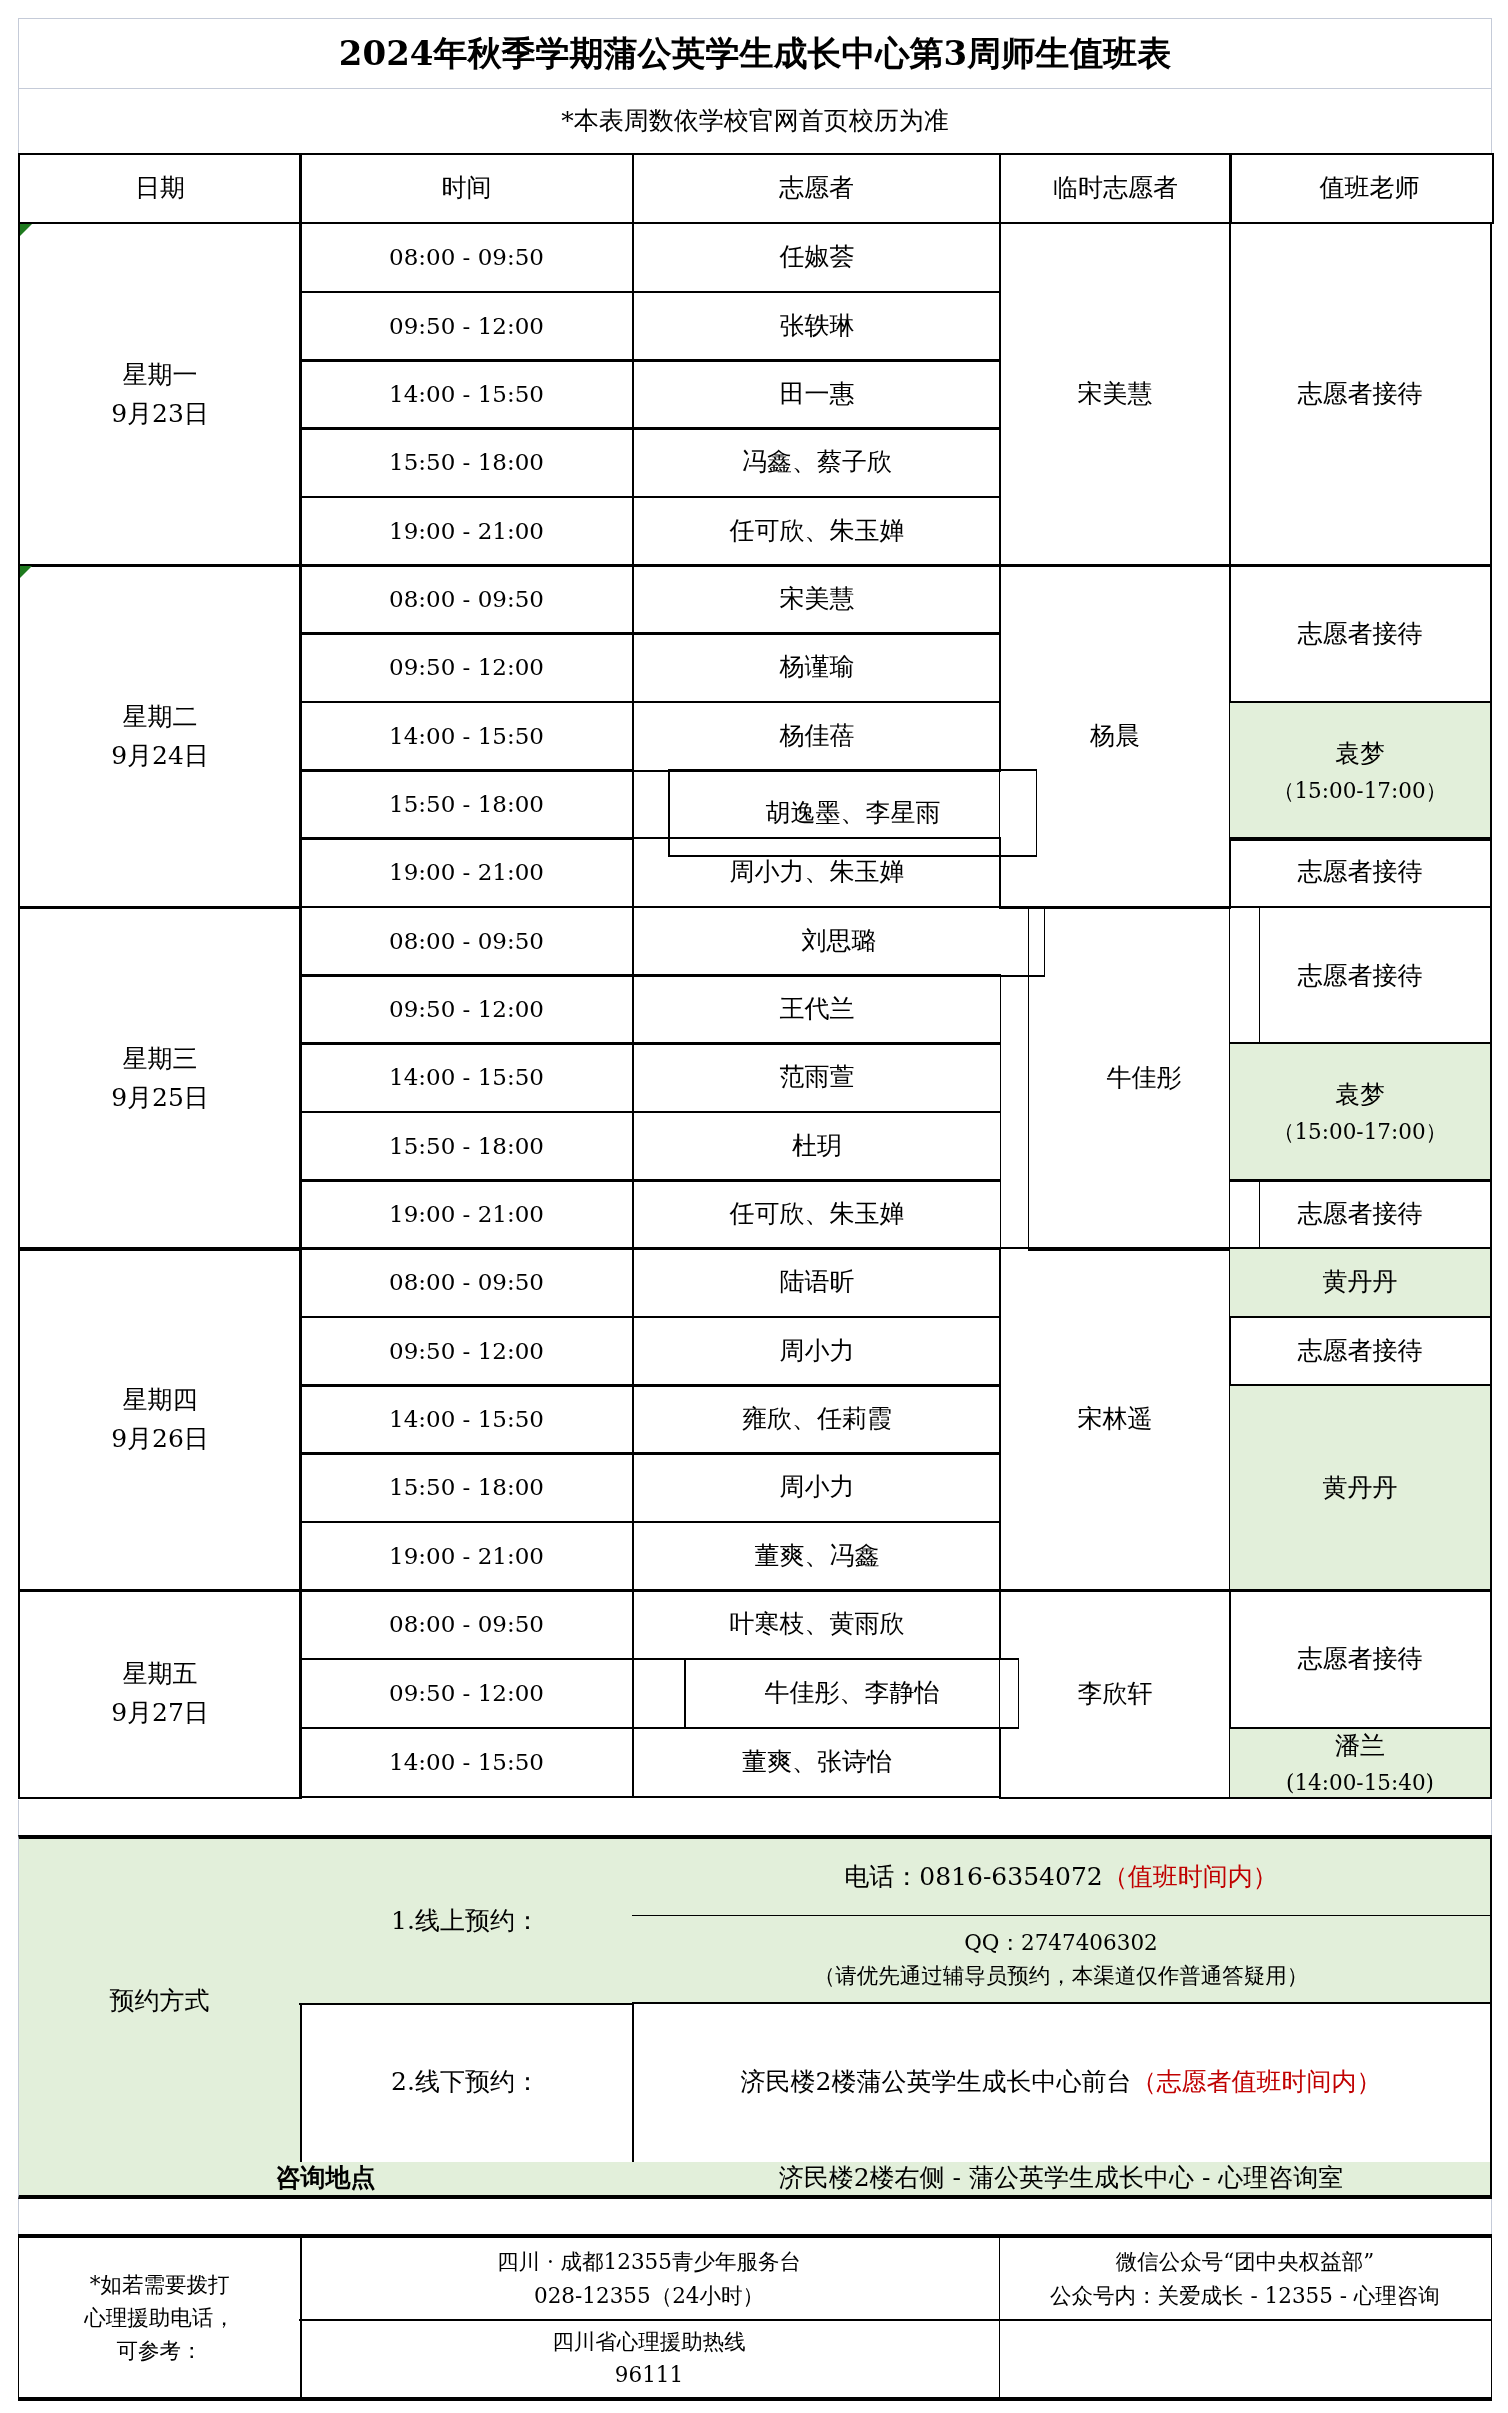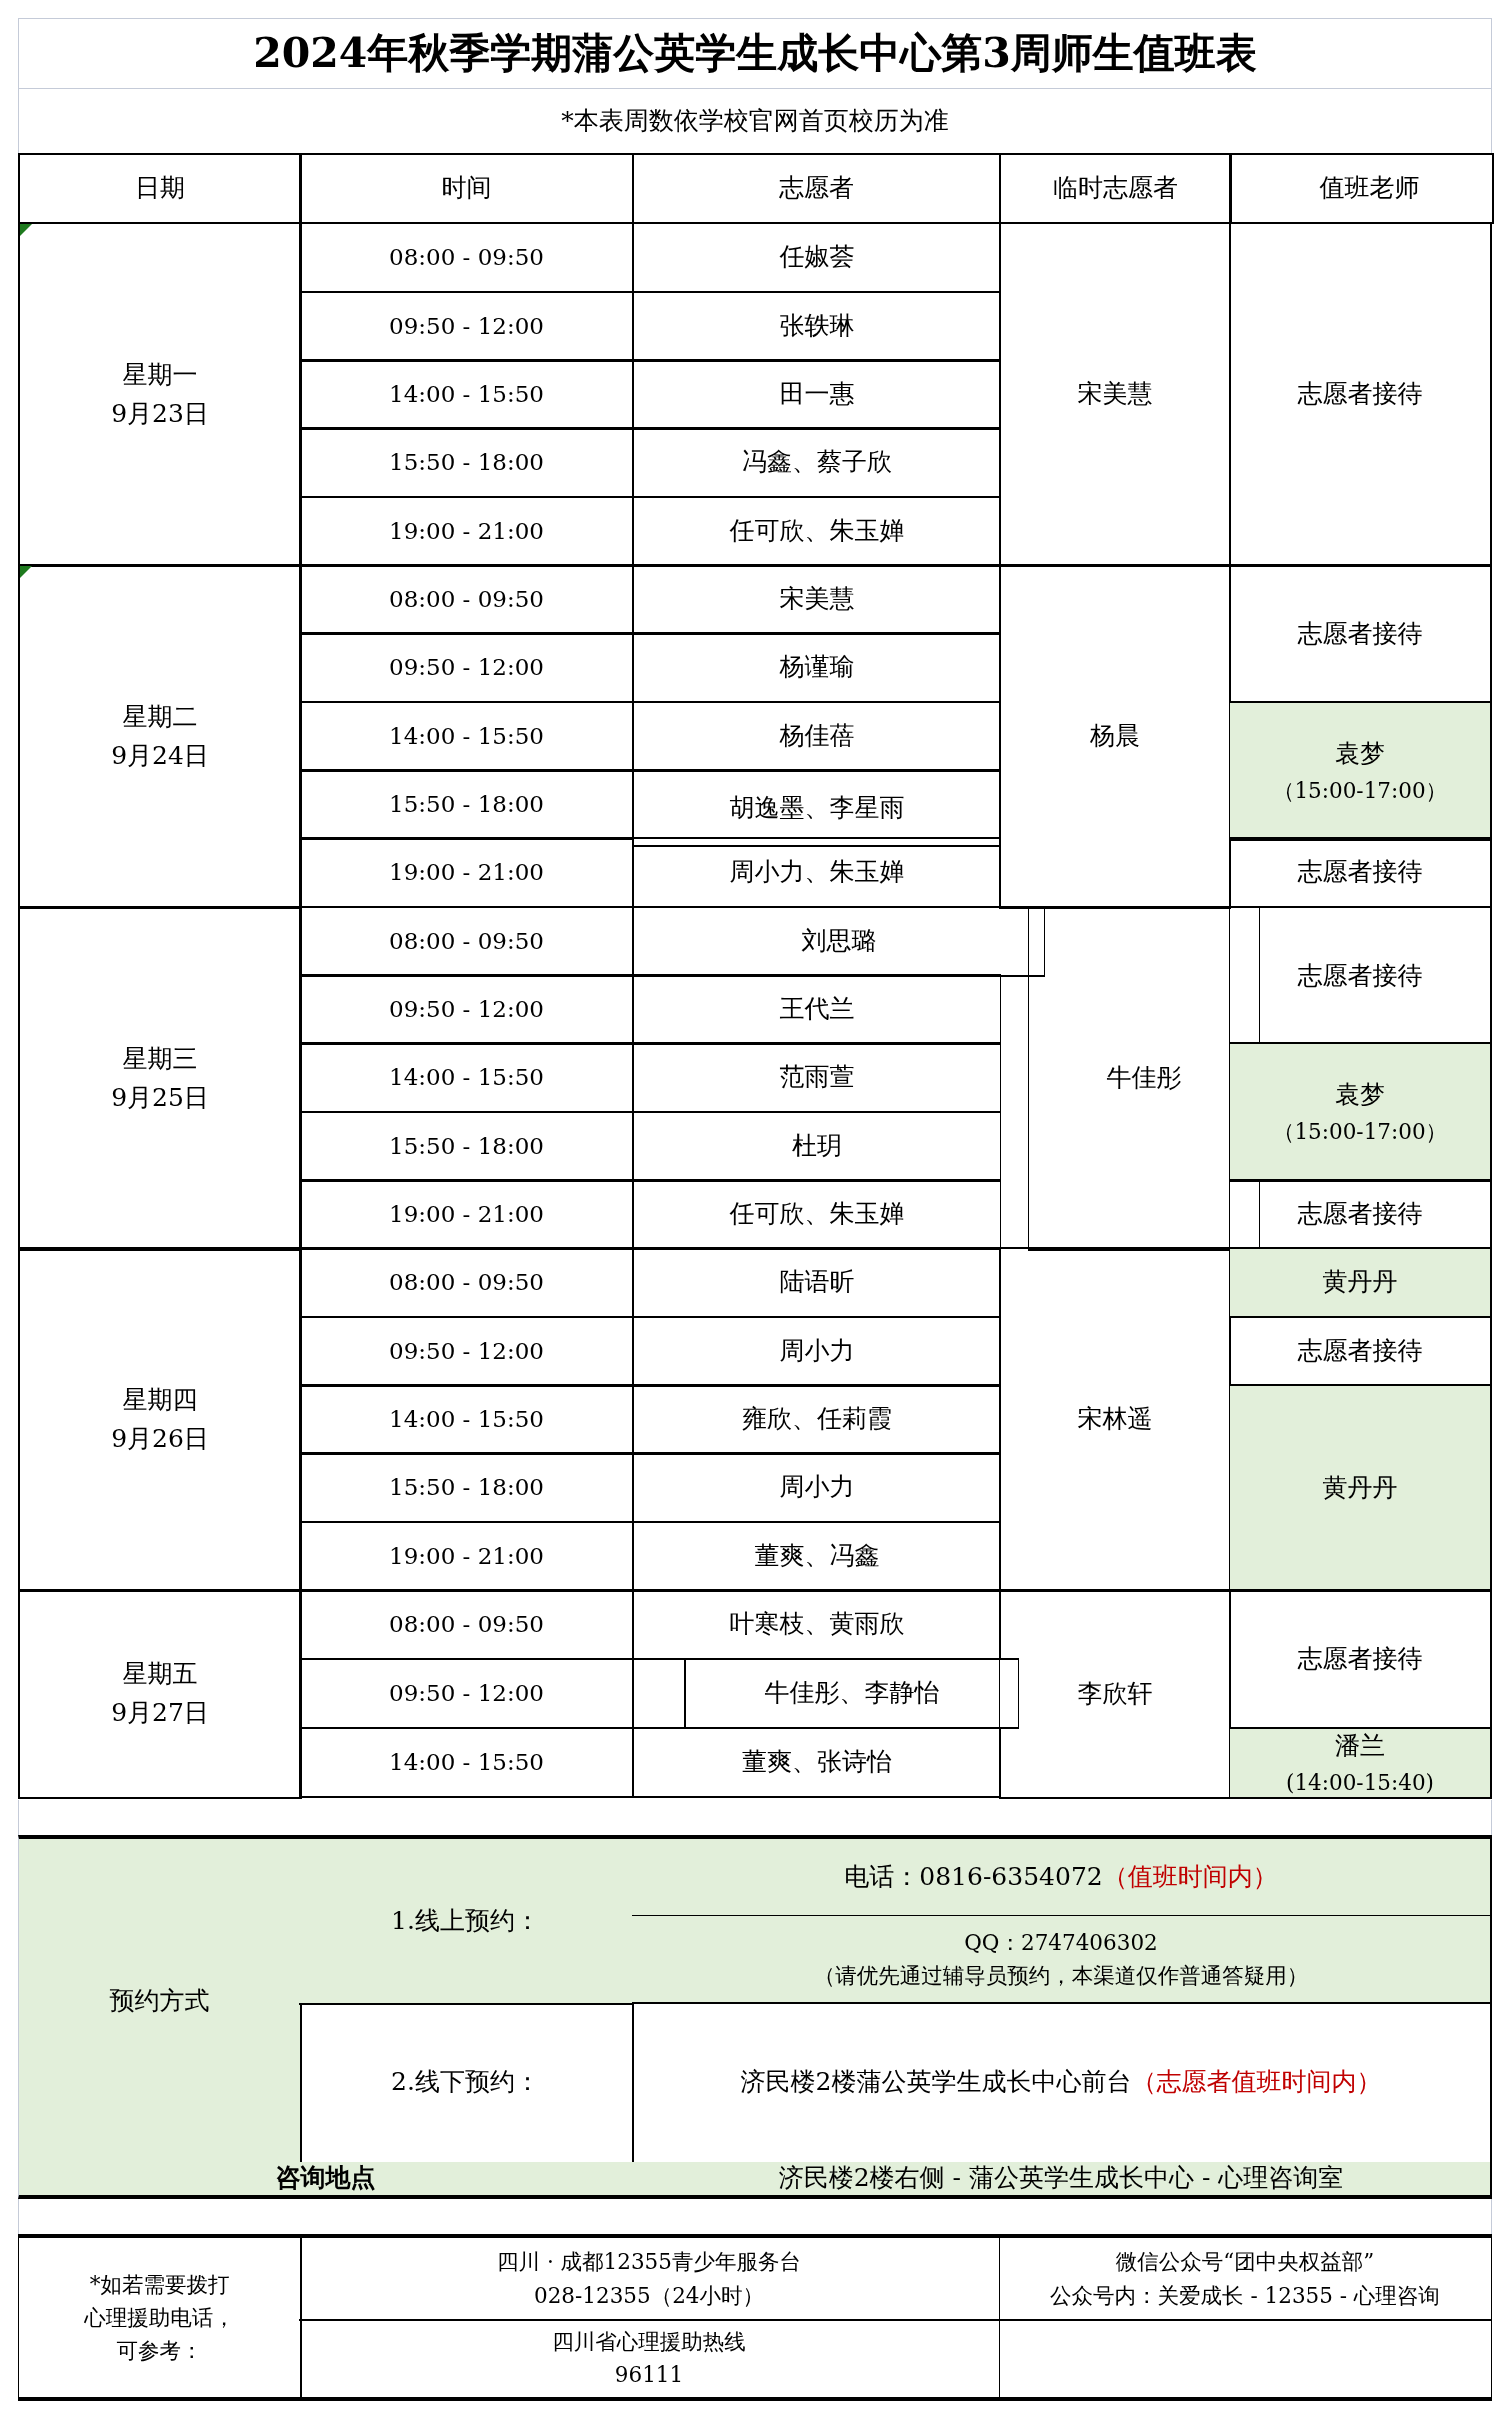--- a/index.html
+++ b/index.html
@@ -4,21 +4,21 @@
 <style>
   * { box-sizing: border-box; margin: 0; padding: 0; }
   html, body { width: 1508px; height: 2413px; background: #ffffff; overflow: hidden; }
   body { font-family: "DejaVu Serif", "Liberation Serif", serif; color: #000; position: relative; }
   .cell {
     position: absolute; display: flex; flex-direction: column; align-items: center; justify-content: center;
     text-align: center; line-height: 1.55;
   }
   .bd { border: 2.8px solid #000; }
   .green { background: #e2efda; }
-  .title { font-size: 41px; font-weight: bold; }
+  .title { font-size: 34px; font-weight: bold; }
   .sub { font-size: 25px; }
   .hdr { font-size: 25px; }
   .txt { font-size: 25px; }
   .time { font-size: 23px; }
   .small { font-size: 21.5px; }
   .red { color: #c00000; }
   .tri { position: absolute; width: 0; height: 0; border-top: 12.5px solid #1e7a1e; border-right: 12.5px solid transparent; }
 </style>
 </head>
 <body>
@@ -105,21 +105,21 @@
     </div>
     <div class="cell bd time" style="left: 299px; top: 701px; width: 335px; height: 71px;">
       <span>14:00 - 15:50</span>
     </div>
     <div class="cell bd txt" style="left: 632px; top: 701px; width: 369px; height: 71px; border-right-width: 1.7px;">
       <span>杨佳蓓</span>
     </div>
     <div class="cell bd time" style="left: 299px; top: 769px; width: 335px; height: 71px;">
       <span>15:50 - 18:00</span>
     </div>
-    <div class="cell bd txt" style="left: 632px; top: 769px; width: 369px; height: 78px; border-right-width: 1.7px;">
+    <div class="cell bd txt" style="left: 668px; top: 769px; width: 369px; height: 88px; border-right-width: 1.7px;">
       <span>胡逸墨、李星雨</span>
     </div>
     <div class="cell bd time" style="left: 299px; top: 837px; width: 335px; height: 71px;">
       <span>19:00 - 21:00</span>
     </div>
     <div class="cell bd txt" style="left: 632px; top: 837px; width: 369px; height: 71px; border-right-width: 1.7px;">
       <span>周小力、朱玉婵</span>
     </div>
     <div class="cell txt" style="left: 999px; top: 564px; width: 232px; height: 345px; border-width: 2.8px 1.7px; border-style: solid; border-color: rgb(0, 0, 0);">
       <span>杨晨</span>

